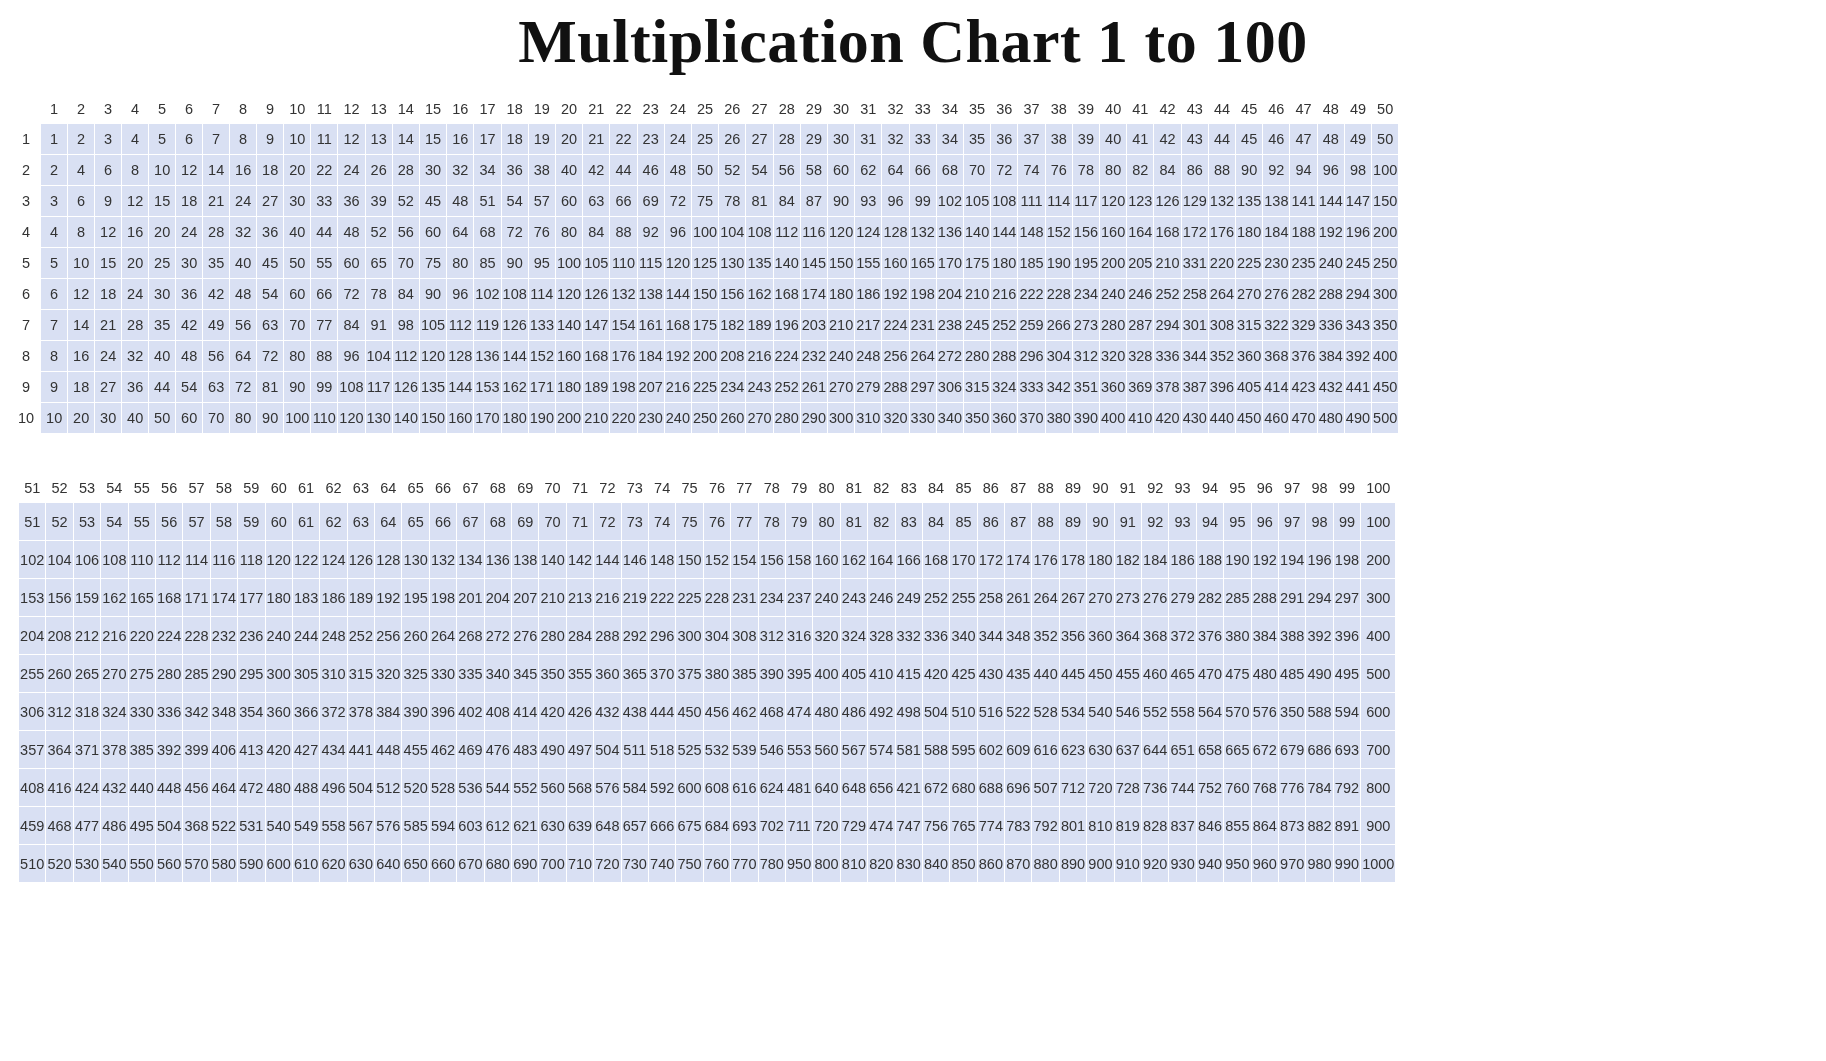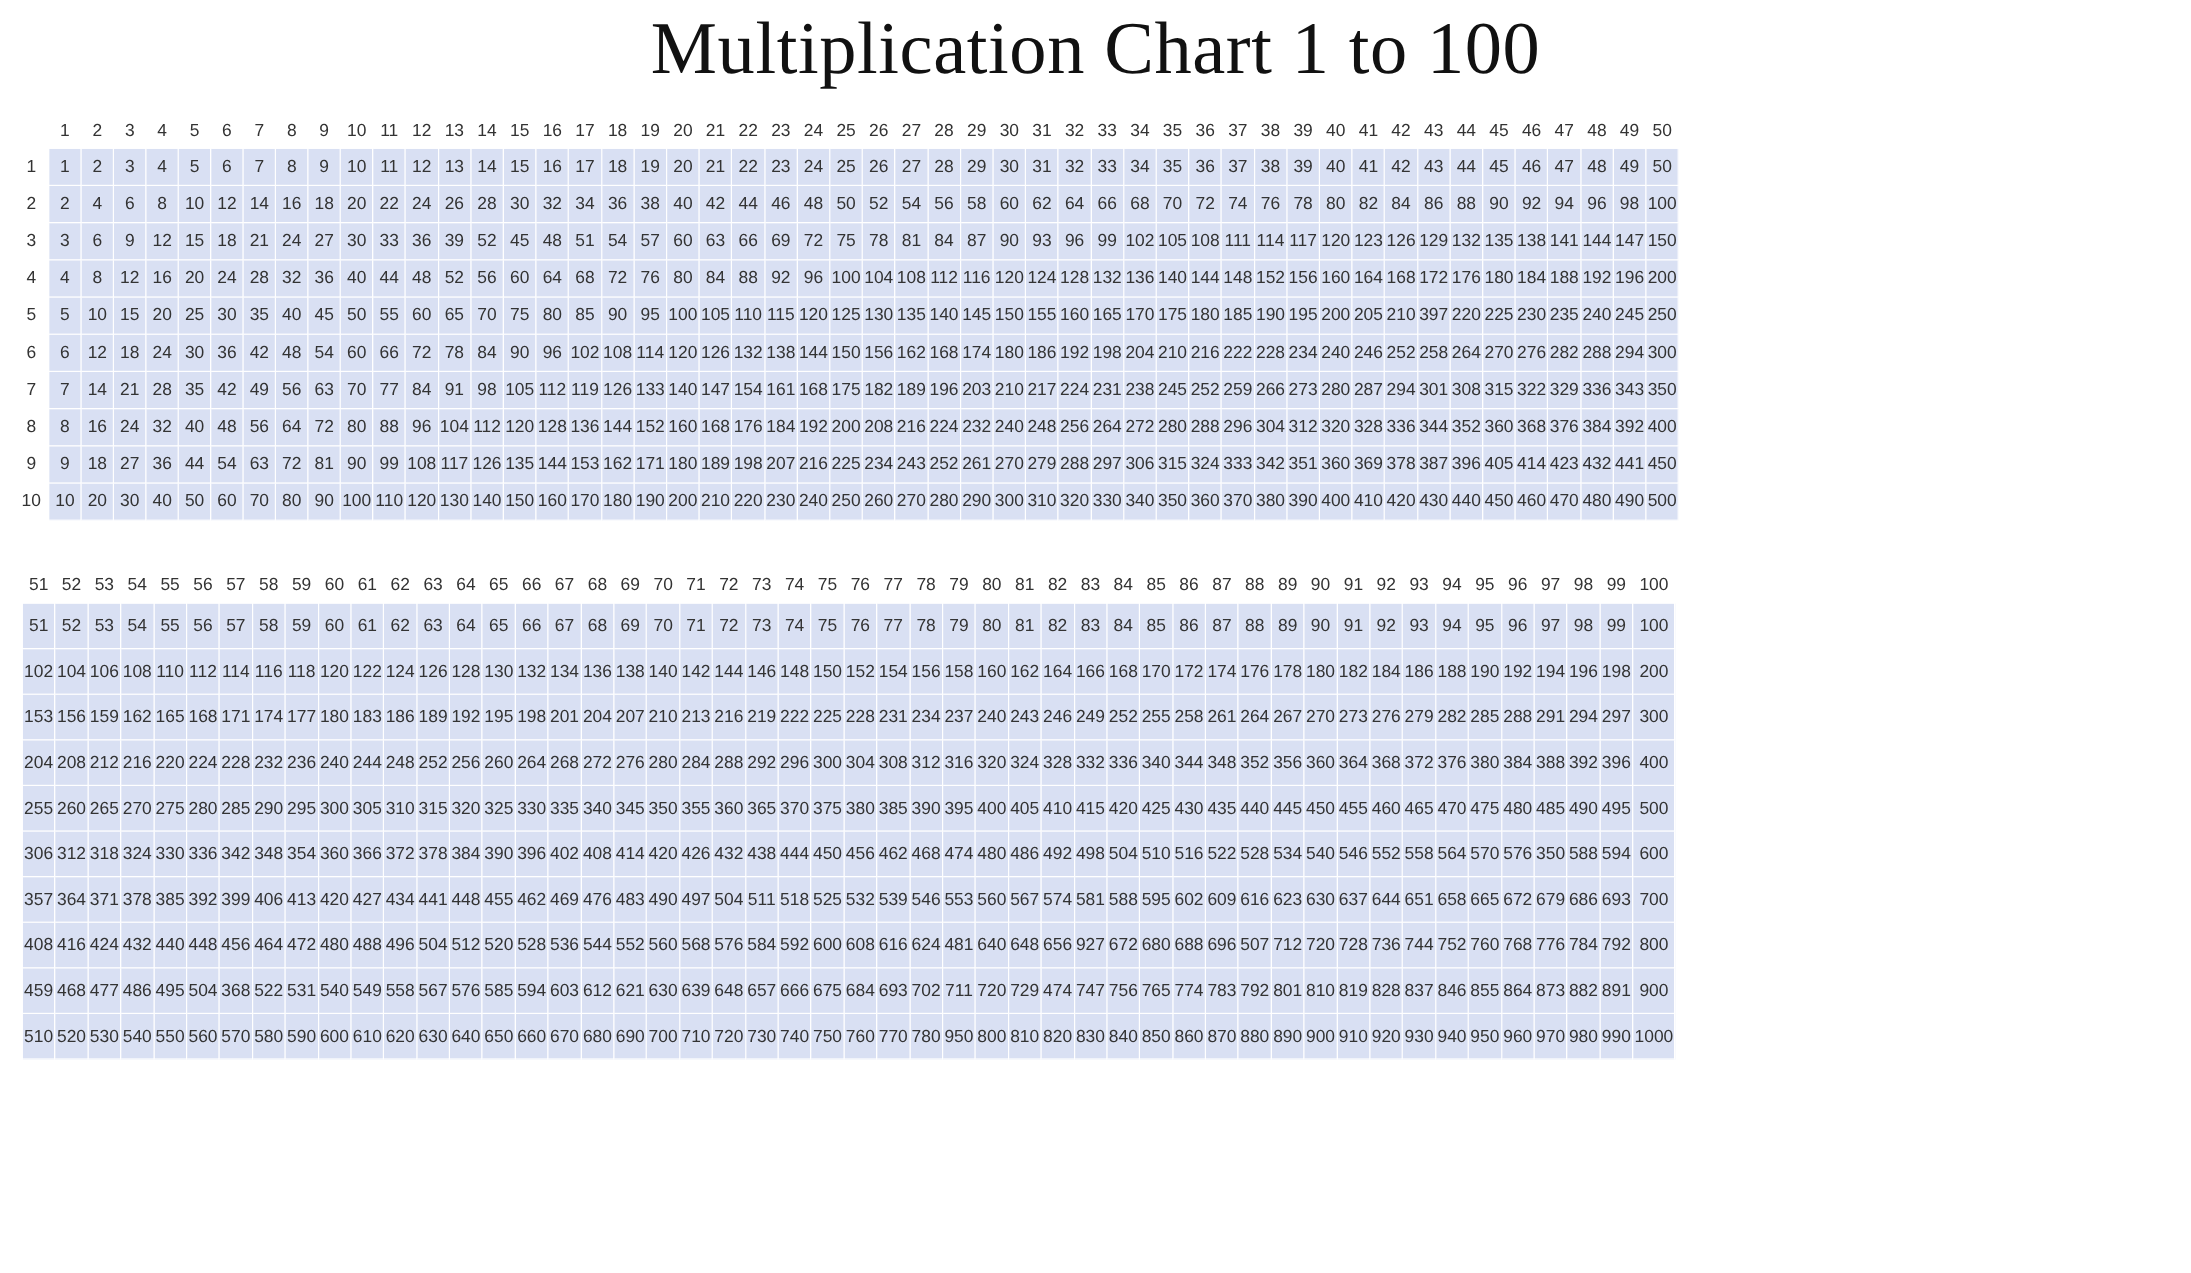--- a/index.html
+++ b/index.html
@@ -5,21 +5,21 @@
   * { box-sizing: border-box; }
   html, body { margin: 0; padding: 0; }
   body {
     background: #ffffff;
     font-family: "Times New Roman", serif;
     color: #111;
     width: 1826px;
   }
   h1.page-title {
     text-align: center;
-    font-weight: 400;
+    font-weight: 700;
     font-size: 62px;
     margin: 6px 0 18px 0;
     letter-spacing: 0.5px;
   }
   .chart-block {
     margin: 0 0 40px 18px;
   }
   table.mult {
     border-collapse: collapse;
     font-family: Arial, Helvetica, sans-serif;
@@ -371,21 +371,21 @@
           <td>165</td>
           <td>170</td>
           <td>175</td>
           <td>180</td>
           <td>185</td>
           <td>190</td>
           <td>195</td>
           <td>200</td>
           <td>205</td>
           <td>210</td>
-          <td>397</td>
+          <td>331</td>
           <td>220</td>
           <td>225</td>
           <td>230</td>
           <td>235</td>
           <td>240</td>
           <td>245</td>
           <td>250</td>
         </tr>
         <tr>
           <th class="row-hdr">6</th>
@@ -1103,21 +1103,21 @@
           <td>584</td>
           <td>592</td>
           <td>600</td>
           <td>608</td>
           <td>616</td>
           <td>624</td>
           <td>481</td>
           <td>640</td>
           <td>648</td>
           <td>656</td>
-          <td>927</td>
+          <td>421</td>
           <td>672</td>
           <td>680</td>
           <td>688</td>
           <td>696</td>
           <td>507</td>
           <td>712</td>
           <td>720</td>
           <td>728</td>
           <td>736</td>
           <td>744</td>

